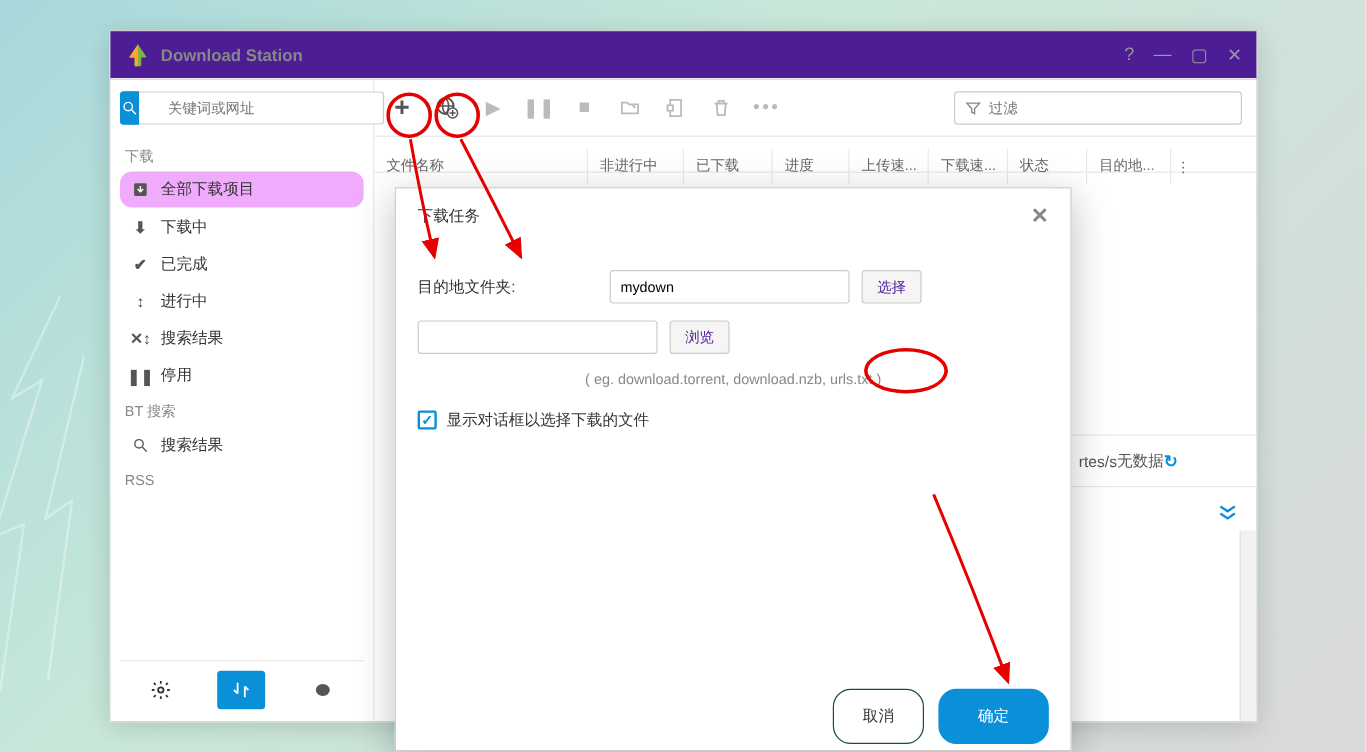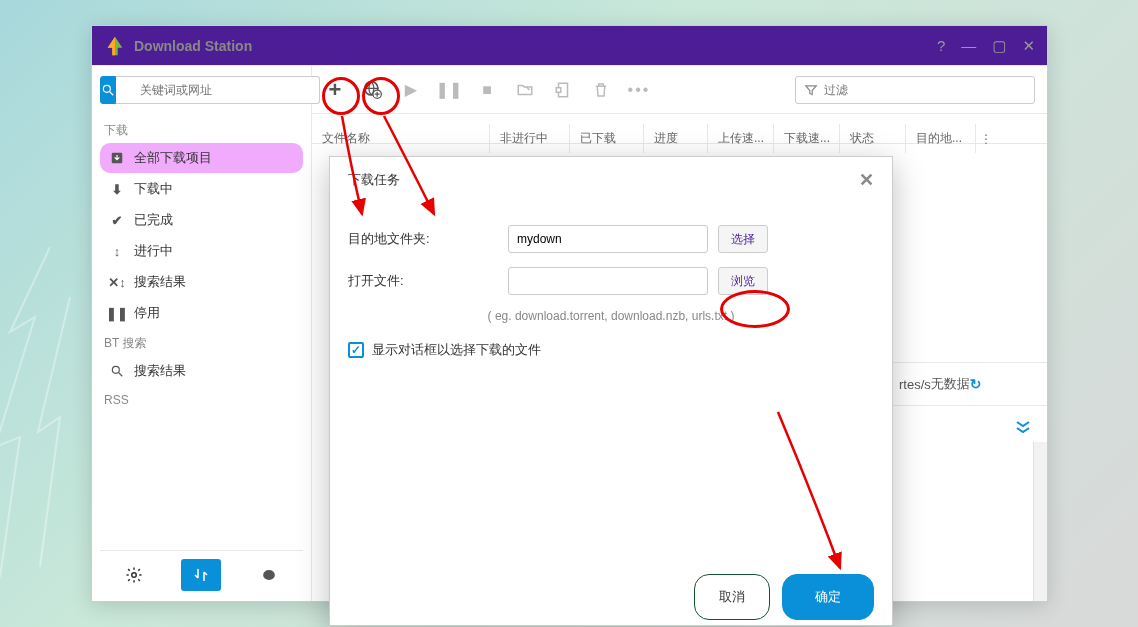--- a/index.html
+++ b/index.html
@@ -219,21 +219,20 @@
     <span class="dlg-title">下载任务</span>
     <span class="dlg-close">✕</span>
   </div>
   <div class="dlg-body">
     <div class="form-row">
       <span class="form-label">目的地文件夹:</span>
       <input class="form-input" value="mydown" style="">
       <button class="side-btn">选择</button>
     </div>
     <div class="form-row">
-      <span class="form-label">打开文件:</span>
       <input class="form-input" style="">
       <button class="side-btn">浏览</button>
     </div>
     <div class="hint">( eg. download.torrent, download.nzb, urls.txt )</div>
     <div class="check-row">
       <span class="chk">✓</span>
       <span>显示对话框以选择下载的文件</span>
     </div>
   </div>
   <div class="dlg-footer">

